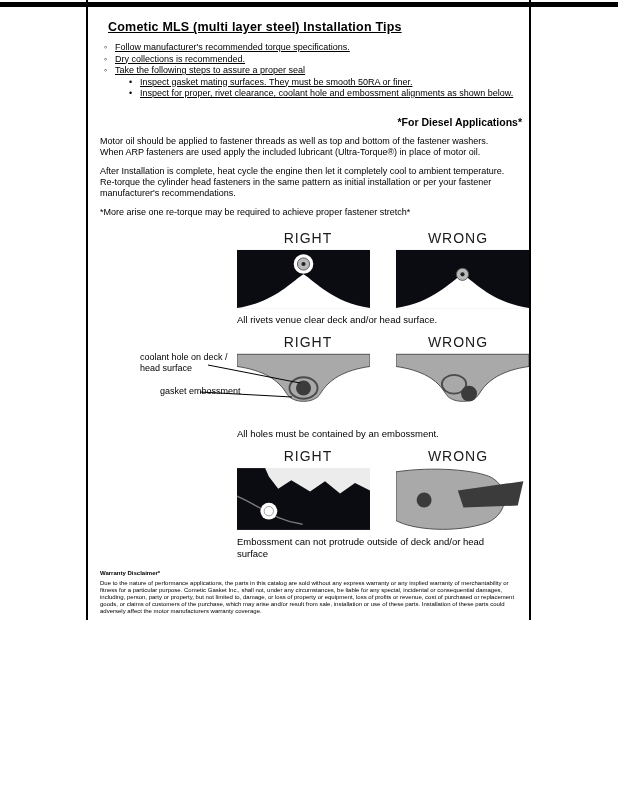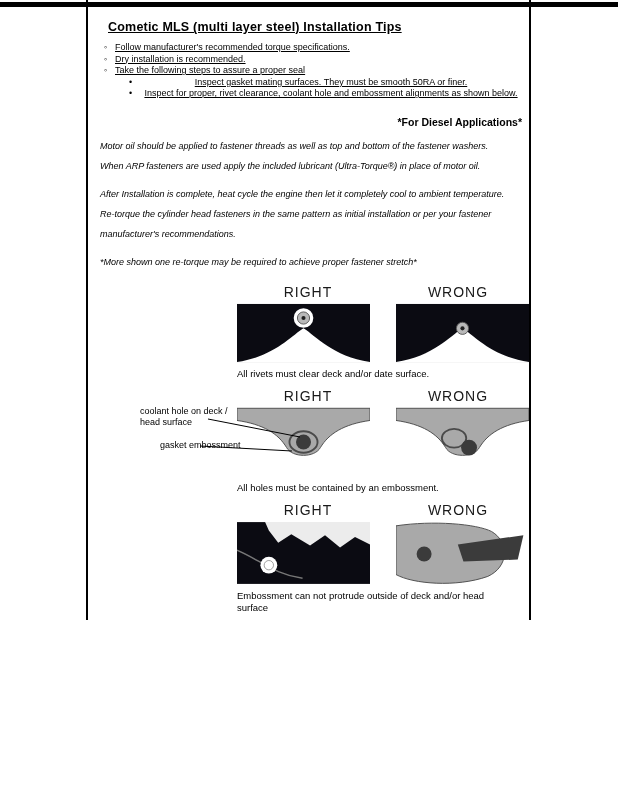--- a/index.html
+++ b/index.html
@@ -20,25 +20,25 @@
 
   .title {
     font-size: 12.5px; font-weight: bold; text-decoration: underline;
     margin: 2px 0 8px 8px; letter-spacing: 0.2px;
   }
 
   .tips { margin: 4px 0 0 4px; padding: 0; font-size: 9px; line-height: 11.5px; list-style: none; text-decoration: underline; }
   .tip  { position: relative; padding-left: 11px; }
   .tip::before { content: "\25E6"; position: absolute; left: 0; top: 0; font-size: 9px; }
   .subtips { margin: 0; padding: 0 0 0 14px; list-style: none; }
-  .subtip { position: relative; padding-left: 11px; text-align: center; }
+  .subtip { position: relative; padding-left: 11px; }
   .subtip::before { content: "\2022"; position: absolute; left: 0; top: 0; font-size: 9px; }
 
   .diesel-heading { font-size: 10.5px; font-weight: bold; margin: 16px 0 0 0; text-align: right; }
-  .para { font-size: 9px; line-height: 20px; margin: 8px 0 0 0; width: 412px; white-space: pre-line; font-style: italic; }
+  .para { font-size: 9px; line-height: 11px; margin: 8px 0 0 0; width: 412px; white-space: pre-line; }
 
   .figures { margin: 12px 0 0 137px; width: 292px; }
   .fig-row { position: relative; margin: 0 0 8px 0; }
   .fig-labels { display: flex; gap: 8px; }
   .fig-label { width: 142px; text-align: center; font-size: 14px; letter-spacing: 1px; color: #1a1a1a; margin-bottom: 2px; }
   .fig-images { position: relative; display: flex; gap: 26px; }
   .fig-images svg { display: block; }
   .fig-caption { font-size: 9.5px; line-height: 12px; margin: 4px 0 8px 0; }
   .fig-caption.narrow { width: 255px; }
 
@@ -63,34 +63,34 @@
   <div class="rule-top"></div>
   <div class="rule-left"></div>
   <div class="rule-right"></div>
 
   <div class="content">
 
     <div class="title">Cometic MLS (multi layer steel) Installation Tips</div>
 
     <ul class="tips">
       <li class="tip">Follow manufacturer's recommended torque specifications.</li>
-      <li class="tip">Dry installation is recommended.</li>
+      <li class="tip">Dry collections is recommended.</li>
       <li class="tip">
         <span>Take the following steps to assure a proper seal</span>
         <ul class="subtips">
           <li class="subtip">Inspect gasket mating surfaces.  They must be smooth 50RA or finer.</li>
           <li class="subtip">Inspect for proper, rivet clearance, coolant hole and embossment alignments as shown below.</li>
         </ul>
       </li>
     </ul>
 
     <div class="diesel-heading">*For Diesel Applications*</div>
     <p class="para">Motor oil should be applied to fastener threads as well as top and bottom of the fastener washers. When ARP fasteners are used apply the included lubricant (Ultra-Torque®) in place of motor oil.</p>
     <p class="para">After Installation is complete, heat cycle the engine then let it completely cool to ambient temperature. Re-torque the cylinder head fasteners in the same pattern as initial installation or per your fastener manufacturer's recommendations.</p>
-    <p class="para">*More shown one re-torque may be required to achieve proper fastener stretch*</p>
+    <p class="para">*More arise one re-torque may be required to achieve proper fastener stretch*</p>
 
     <div class="figures">
 
       <div class="fig-row">
         <div class="fig-labels">
           <div class="fig-label">RIGHT</div>
           <div class="fig-label">WRONG</div>
         </div>
         <div class="fig-images">
           <svg width="142" height="62" viewBox="0 0 142 62">
@@ -100,21 +100,21 @@
             <circle cx="71" cy="15" r="6.5" fill="#b9b9b9" stroke="#555" stroke-width="1"></circle>
             <circle cx="71" cy="15" r="2.2" fill="#222"></circle>
           </svg>
           <svg width="142" height="62" viewBox="0 0 142 62">
             <rect width="142" height="62" fill="#0b0b12"></rect>
             <path d="M0,62 C40,56 58,34 71,26 C84,34 102,56 142,62 Z" fill="#ffffff"></path>
             <circle cx="71" cy="26" r="6.5" fill="#b9b9b9" stroke="#555" stroke-width="1"></circle>
             <circle cx="71" cy="26" r="2.2" fill="#222"></circle>
           </svg>
         </div>
-        <div class="fig-caption">All rivets must clear deck and/or date surface.</div>
+        <div class="fig-caption">All rivets venue clear deck and/or head surface.</div>
       </div>
 
       <div class="fig-row">
         <div class="fig-labels">
           <div class="fig-label">RIGHT</div>
           <div class="fig-label">WRONG</div>
         </div>
         <div class="fig-images">
           <div class="ann ann-coolant">coolant hole on deck / head surface</div>
           <div class="ann ann-emboss">gasket embossment</div>

